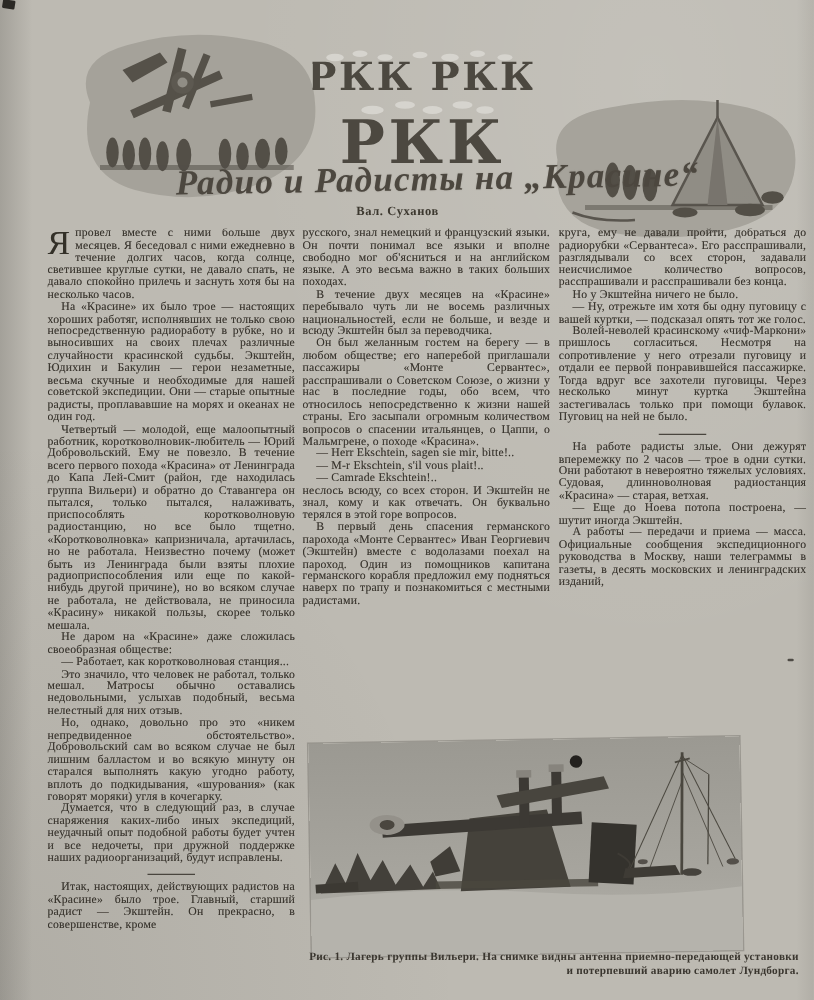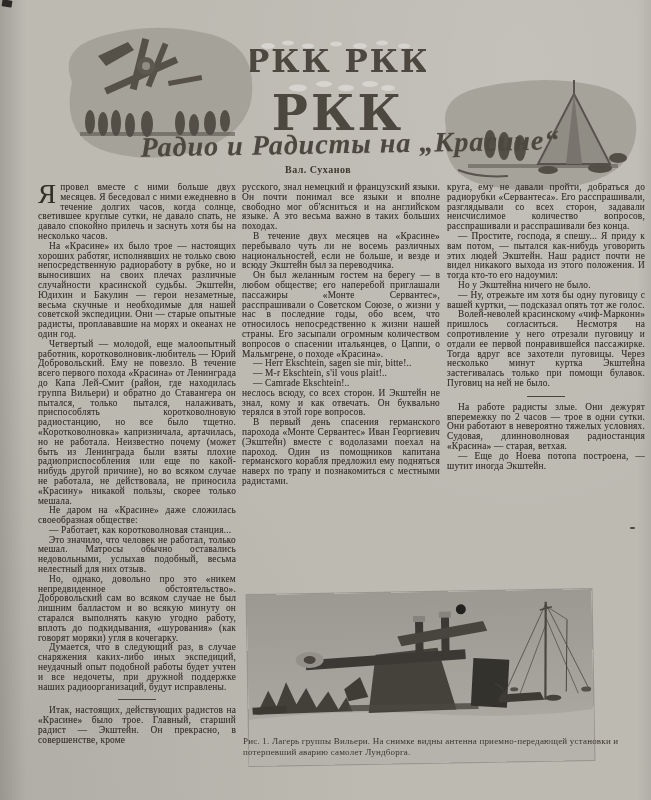--- a/index.html
+++ b/index.html
@@ -37,22 +37,22 @@
   .col p{margin:0;text-indent:11px;}
   .col p.noindent{text-indent:0;}
   #col1{left:38px;height:617px;}
   #col2{left:242px;height:403px;}
   #col3{left:447px;height:411px;}
   .dropcap{float:left;font-size:27px;line-height:21px;padding:1px 4px 0 0;font-weight:normal;color:#333028;}
   .rule{width:38px;border:0;border-top:1px solid #49453e;margin:7px auto 6px auto;}
   
   .photo{left:248px;top:592px;width:345px;height:171px;transform:rotate(-1deg);box-shadow:0 0 0 1px rgba(90,87,81,0.35);}
   .caption{
-    left:243px;top:736px;width:396px;text-align:left;
-    font-size:9px;line-height:11px;font-weight:normal;color:#3a362f;letter-spacing:0.2px;
+    left:243px;top:760px;width:396px;text-align:right;
+    font-size:9px;line-height:11px;font-weight:bold;color:#3a362f;letter-spacing:0.2px;
   }
   .vignette{opacity:0.96;}
 </style>
 </head>
 <body>
 
 <div class="abs corner-mark"></div>
 <div class="abs speck" style="left:630px;top:527px;"></div>
 
 <svg class="abs vignette" style="left:50px;top:20px;" width="210" height="148" viewBox="0 0 210 148">
@@ -140,27 +140,27 @@
   <p>Он был желанным гостем на берегу — в любом обществе; его наперебой приглашали пассажиры «Монте Сервантес», расспрашивали о Советском Союзе, о жизни у нас в последние годы, обо всем, что относилось непосредственно к жизни нашей страны. Его засыпали огромным количеством вопросов о спасении итальянцев, о Цаппи, о Мальмгрене, о походе «Красина».</p>
   <p>— Herr Ekschtein, sagen sie mir, bitte!..</p>
   <p>— M-r Ekschtein, s'il vous plait!..</p>
   <p>— Camrade Ekschtein!..</p>
   <p class="noindent">неслось всюду, со всех сторон. И Экштейн не знал, кому и как отвечать. Он буквально терялся в этой горе вопросов.</p>
   <p>В первый день спасения германского парохода «Монте Сервантес» Иван Георгиевич (Экштейн) вместе с водолазами поехал на пароход. Один из помощников капитана германского корабля предложил ему подняться наверх по трапу и познакомиться с местными радистами.</p>
 </div>
 
 <div id="col3" class="abs col">
   <p class="noindent">круга, ему не давали пройти, добраться до радиорубки «Сервантеса». Его расспрашивали, разглядывали со всех сторон, задавали неисчислимое количество вопросов, расспрашивали и расспрашивали без конца.</p>
-  <p>— Простите, господа, я спешу... Я приду к вам потом, — пытался как-нибудь уговорить этих людей Экштейн. Наш радист почти не видел никакого выхода из этого положения. И тогда кто-то его надоумил:</p>
   <p>Но у Экштейна ничего не было.</p>
   <p>— Ну, отрежьте им хотя бы одну пуговицу с вашей куртки, — подсказал опять тот же голос.</p>
   <p>Волей-неволей красинскому «чиф-Маркони» пришлось согласиться. Несмотря на сопротивление у него отрезали пуговицу и отдали ее первой понравившейся пассажирке. Тогда вдруг все захотели пуговицы. Через несколько минут куртка Экштейна застегивалась только при помощи булавок. Пуговиц на ней не было.</p>
   <hr class="rule">
   <p>На работе радисты злые. Они дежурят вперемежку по 2 часов — трое в одни сутки. Они работают в невероятно тяжелых условиях. Судовая, длинноволновая радиостанция «Красина» — старая, ветхая.</p>
   <p>— Еще до Ноева потопа построена, — шутит иногда Экштейн.</p>
+  <p>А работы — передачи и приема — масса. Официальные сообщения экспедиционного руководства в Москву, наши телеграммы в газеты, в десять московских и ленинградских изданий,</p>
 </div>
 
 <svg class="abs photo" viewBox="0 0 345 171">
   <defs>
     <linearGradient id="ph" x1="0" y1="0" x2="0" y2="1">
       <stop offset="0" stop-color="#9b9992"></stop>
       <stop offset="0.65" stop-color="#a7a59e"></stop>
       <stop offset="1" stop-color="#b2b0a9"></stop>
     </linearGradient>
   </defs>

